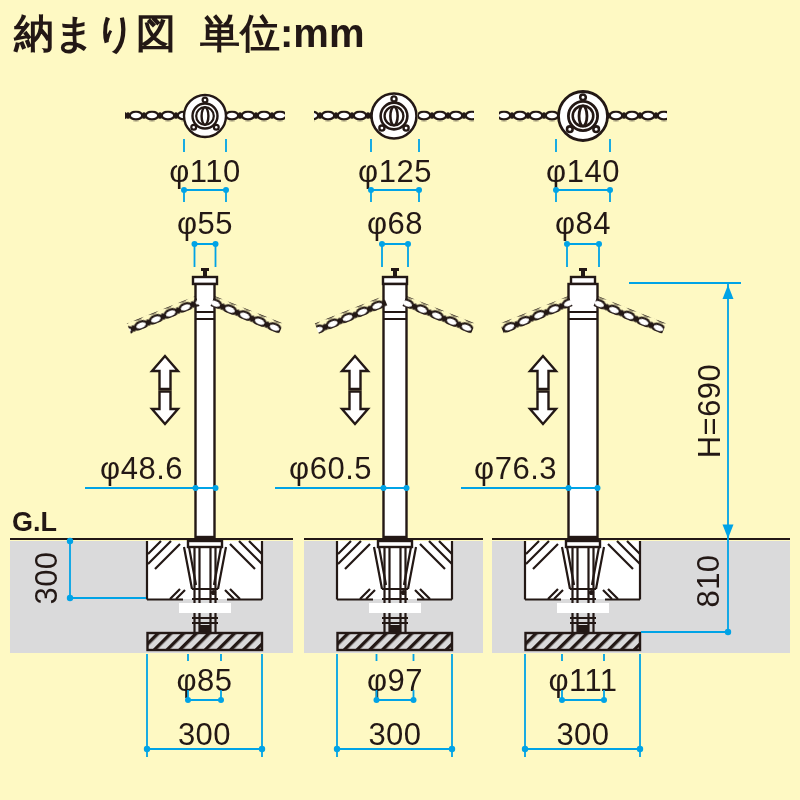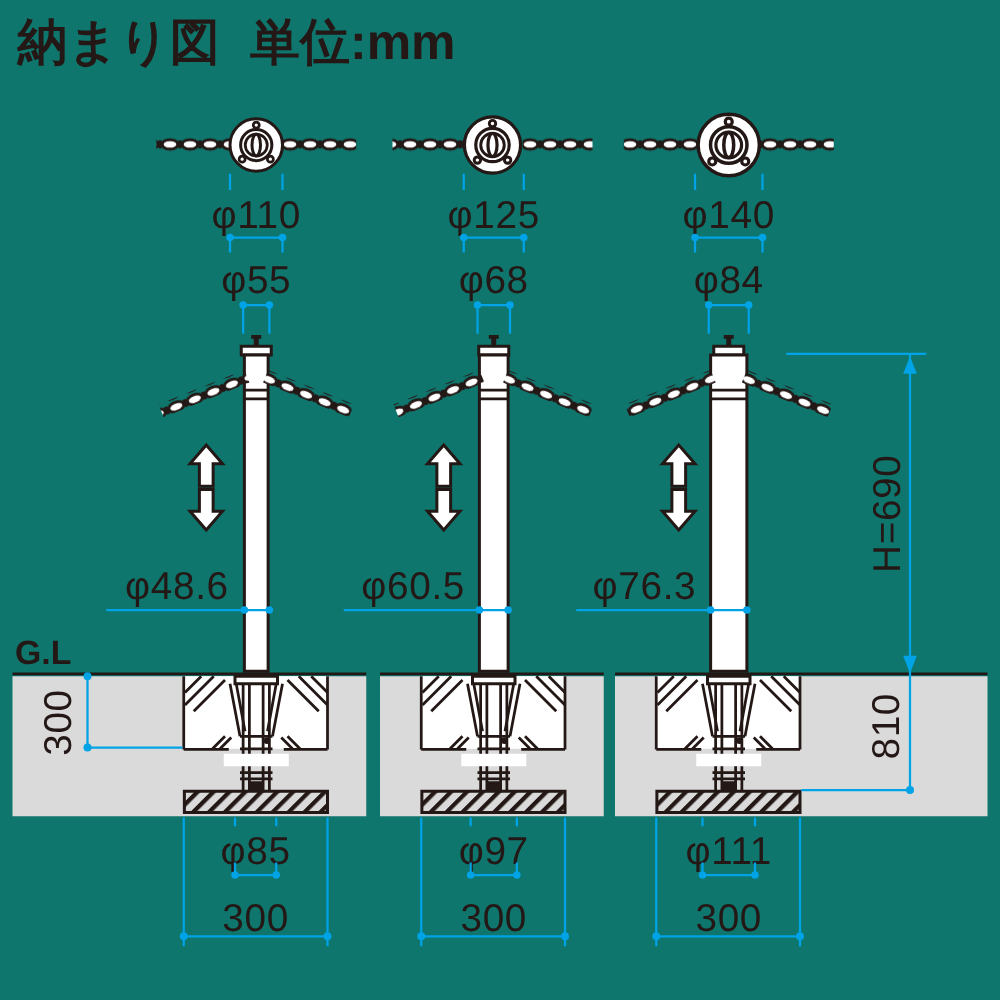--- a/index.html
+++ b/index.html
@@ -1,16 +1,16 @@
 <!DOCTYPE html>
 <html><head>
 <meta charset="utf-8">
 <style>
   html,body{margin:0;padding:0;background:#fff;}
-  .stage{position:relative;width:800px;height:800px;background:#0f766e;overflow:hidden;}
+  .stage{position:relative;width:800px;height:800px;background:#fef9c3;overflow:hidden;}
   svg{display:block;}
   text{font-family:"Liberation Sans","DejaVu Sans",sans-serif;fill:#231815;}
   .t40{font-size:40px;font-weight:600;}
   .t31{font-size:31px;font-weight:500;letter-spacing:0.5px;}
   .t27{font-size:27px;font-weight:600;}
   .ln{stroke:#231815;fill:none;stroke-width:2.2;}
   .w{fill:#ffffff;stroke:#231815;stroke-width:2.4;}
   .bl{stroke:#00a3e6;fill:none;stroke-width:1.8;}
   .bd{fill:#00a3e6;stroke:none;}
   .kf{fill:#231815;stroke:none;}

